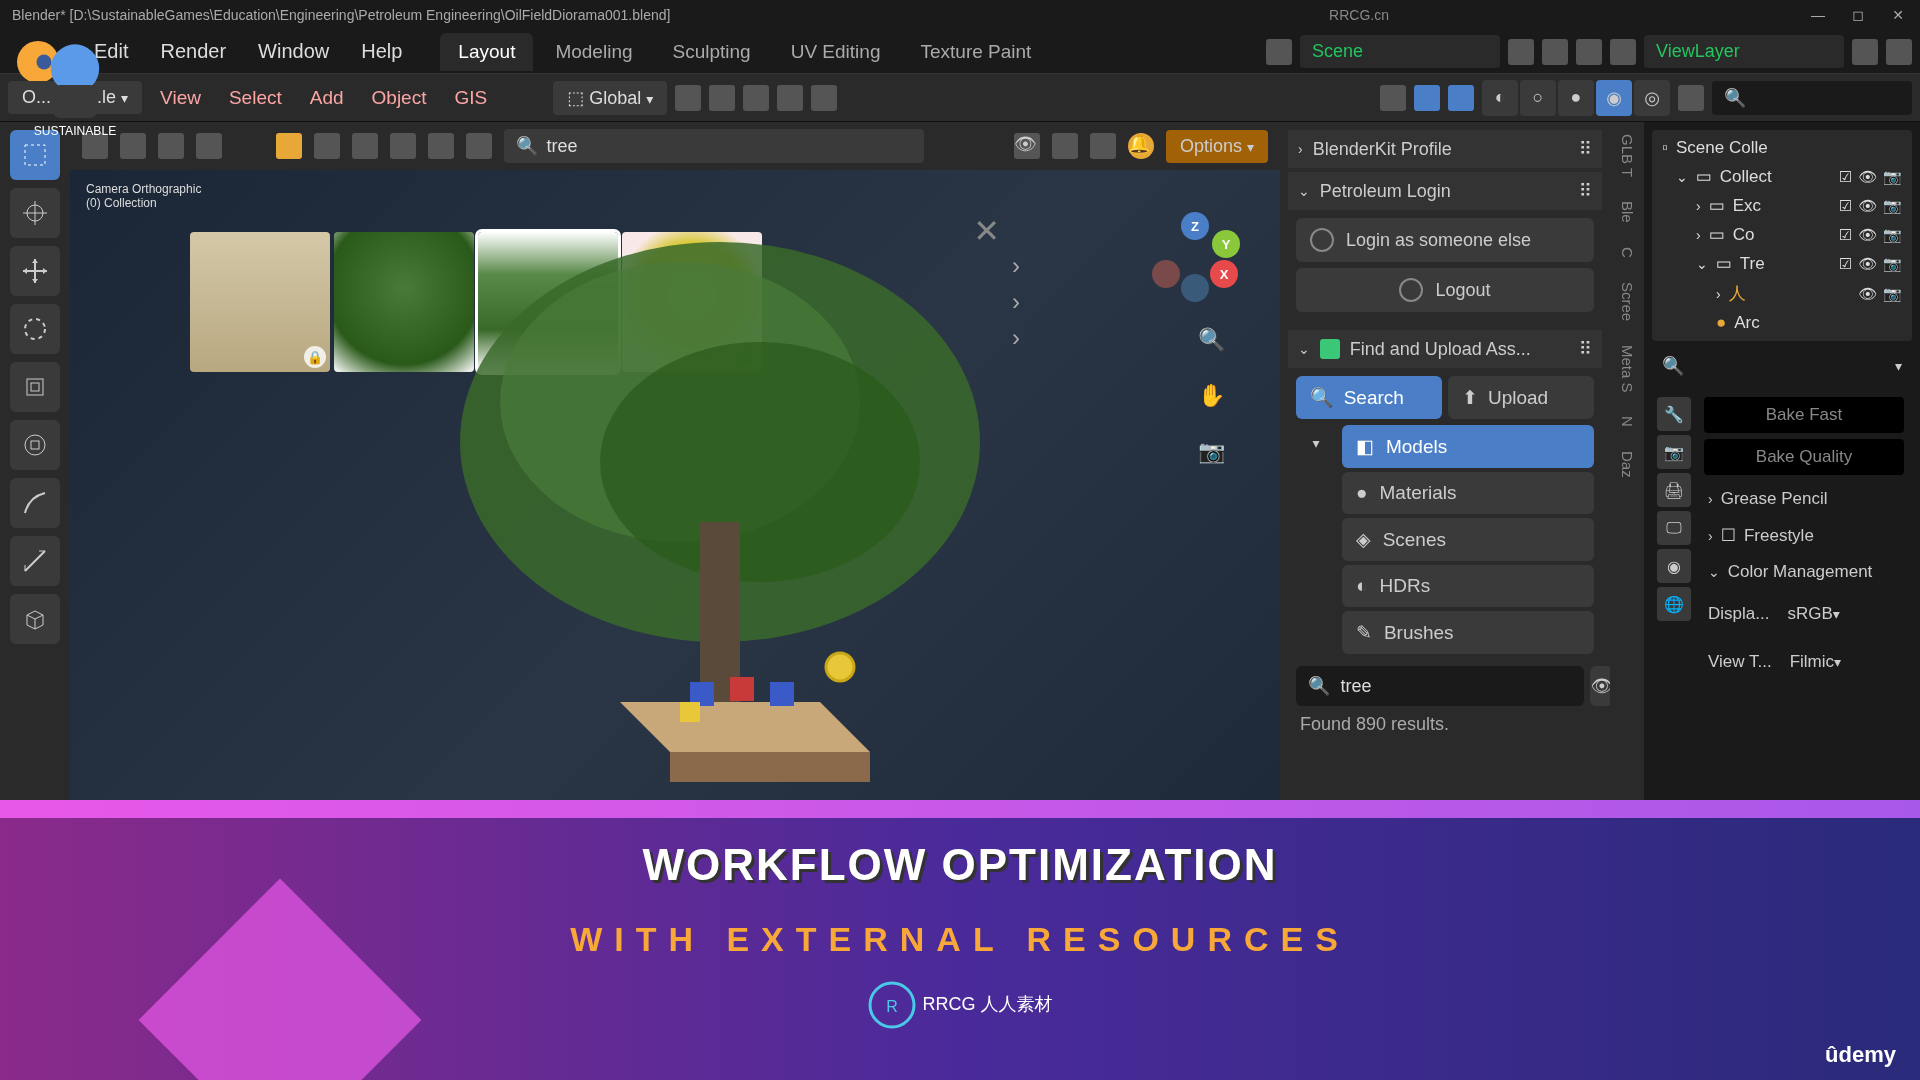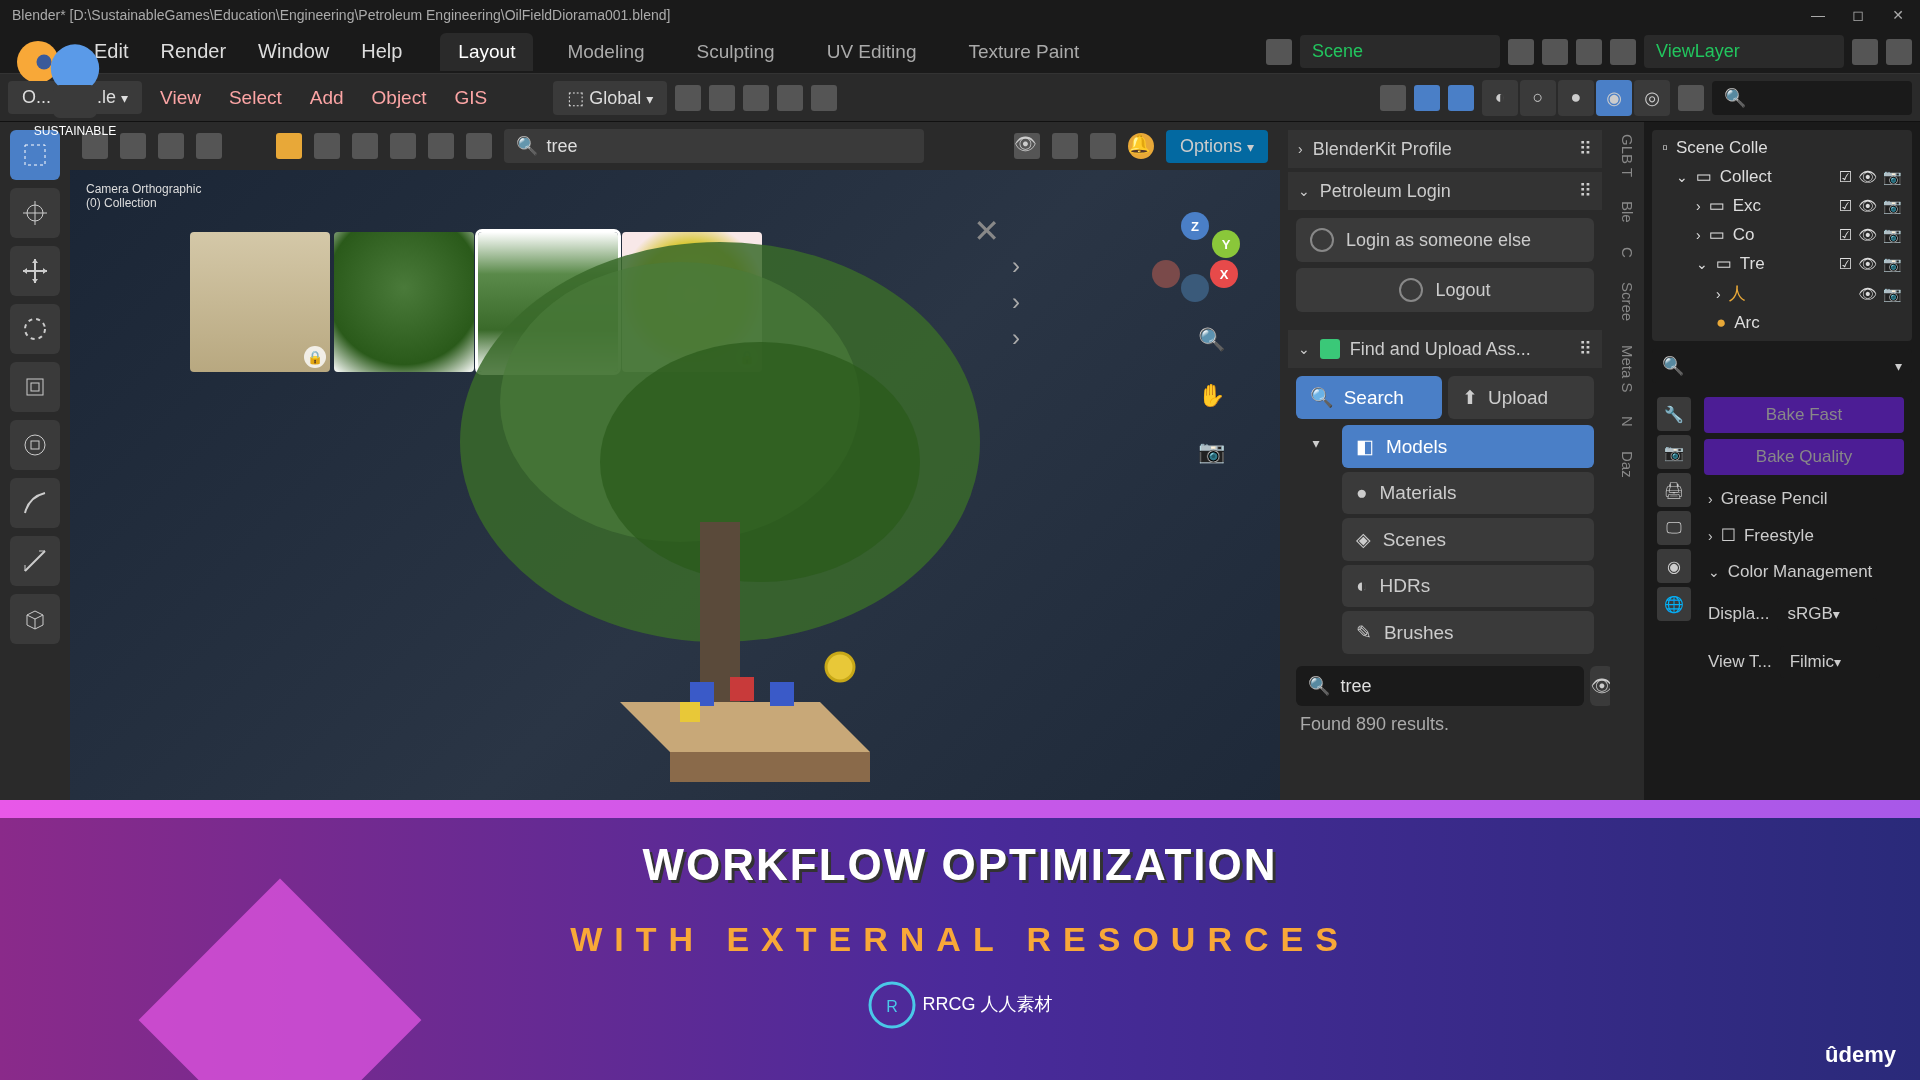--- a/index.html
+++ b/index.html
@@ -5,37 +5,37 @@
 *{margin:0;padding:0;box-sizing:border-box;font-family:sans-serif;user-select:none}
 body{background:#1a1a1a;width:1920px;height:1080px;overflow:hidden;color:#ccc;font-size:18px;position:relative}
 .titlebar{height:30px;background:#1a1a1a;display:flex;align-items:center;padding:0 12px;font-size:14px;color:#aaa;justify-content:space-between}
 .titlebar-left{flex:1}
 .titlebar-center{flex:1;text-align:center;color:#888}
 .titlebar-right{display:flex;gap:20px}
 .winbtn{width:20px;height:20px;display:flex;align-items:center;justify-content:center;cursor:pointer}
 .menubar{height:44px;background:#1a1a1a;display:flex;align-items:center;padding:0 8px;gap:4px;border-bottom:1px solid #333}
 .logo{width:60px;height:40px;margin-right:8px}
 .menu-item{padding:6px 14px;color:#ddd;cursor:pointer;font-size:20px}
-.workspace-tabs{display:flex;margin-left:20px;gap:16px}
+.workspace-tabs{display:flex;margin-left:20px;gap:4px}
 .ws-tab{padding:8px 18px;color:#aaa;cursor:pointer;font-size:19px;border-radius:6px 6px 0 0}
 .ws-tab.active{background:#2a2a2a;color:#fff}
 .scene-area{margin-left:auto;display:flex;align-items:center;gap:8px}
 .scene-input{background:#2a2a2a;border:none;color:#22c55e;padding:6px 12px;width:200px;font-size:18px;border-radius:4px}
 .toolbar{height:48px;background:#2a2a2a;display:flex;align-items:center;padding:0 8px;gap:8px;border-bottom:1px solid #111}
 .tb-item{padding:4px 10px;color:#fca5a5;cursor:pointer;font-size:19px}
 .tb-dd{background:#3a3a3a;padding:6px 14px;border-radius:4px;color:#ddd;font-size:18px}
 .main{display:flex;height:calc(100% - 122px)}
 .left-tools{width:70px;background:#2a2a2a;display:flex;flex-direction:column;align-items:center;padding-top:8px;gap:8px}
 .tool-btn{width:50px;height:50px;background:#3a3a3a;border-radius:6px;display:flex;align-items:center;justify-content:center;cursor:pointer}
 .tool-btn.active{background:#4a7fc7}
 .viewport{flex:1;position:relative;background:linear-gradient(135deg,#1a2535 0%,#2a3545 50%,#1a2535 100%);overflow:hidden}
 .vp-header{height:48px;background:#2a2a2a;display:flex;align-items:center;padding:0 12px;gap:12px}
 .search-box{background:#3a3a3a;padding:6px 12px;border-radius:4px;display:flex;align-items:center;gap:8px;width:420px}
 .search-input{background:none;border:none;color:#ddd;font-size:18px;outline:none;flex:1}
-.options-btn{background:#0369a1;padding:6px 14px;border-radius:4px;margin-left:auto;font-size:18px}
+.options-btn{background:#a16207;padding:6px 14px;border-radius:4px;margin-left:auto;font-size:18px}
 .vp-info{position:absolute;top:60px;left:16px;font-size:12px;color:#ddd}
 .asset-strip{position:absolute;top:110px;left:120px;display:flex;gap:4px}
 .asset-thumb{width:140px;height:140px;background:#888;border-radius:4px;position:relative;overflow:hidden}
 .asset-thumb.sel{outline:3px solid #fff}
 .thumb-tree1{background:linear-gradient(180deg,#d4c8a8 0%,#b8a880 100%)}
 .thumb-tree2{background:radial-gradient(circle at 50% 40%,#4a7a3a 0%,#2a5a1a 70%,#fff 100%)}
 .thumb-tree3{background:linear-gradient(180deg,#fff 0%,#5a8a4a 30%,#3a6a2a 70%,#fff 100%)}
 .thumb-tree4{background:radial-gradient(circle at 50% 45%,#e8d858 0%,#d8c838 50%,#f8e8e8 70%)}
 .close-x{position:absolute;top:90px;right:280px;font-size:32px;color:#888;cursor:pointer}
 .nav-arrows{position:absolute;top:130px;right:260px;display:flex;flex-direction:column;gap:8px;font-size:24px;color:#aaa}
@@ -68,21 +68,21 @@
 .fr-tabs{width:34px;background:#2a2a2a;display:flex;flex-direction:column;align-items:center;padding-top:8px;gap:16px}
 .fr-tab{writing-mode:vertical-rl;font-size:15px;color:#888;cursor:pointer;padding:4px}
 .fr-content{flex:1;padding:8px;overflow:hidden}
 .outliner{background:#2a2a2a;border-radius:4px;padding:4px;margin-bottom:8px}
 .ol-row{display:flex;align-items:center;padding:4px 6px;gap:8px;font-size:17px;color:#ddd}
 .ol-icons{margin-left:auto;display:flex;gap:6px;font-size:15px}
 .ol-search{display:flex;align-items:center;padding:6px 10px;background:#1a1a1a;border-radius:4px;margin:6px 0}
 .prop-btn{width:34px;height:34px;background:#3a3a3a;border-radius:4px;margin-bottom:4px;display:flex;align-items:center;justify-content:center;font-size:16px;cursor:pointer}
 .prop-tabs{width:44px;display:flex;flex-direction:column;align-items:center;padding-top:8px}
 .prop-panel{flex:1;padding:8px}
-.bake-btn{background:#4c1d95;padding:8px 14px;border-radius:4px;margin-bottom:6px;text-align:center;font-size:17px;color:#888}
+.bake-btn{background:#000000;padding:8px 14px;border-radius:4px;margin-bottom:6px;text-align:center;font-size:17px;color:#888}
 .prop-row{display:flex;align-items:center;padding:8px 4px;gap:8px;font-size:17px}
 .prop-dd{background:#1a1a1a;padding:6px 10px;border-radius:4px;min-width:100px;display:flex;align-items:center}
 .banner{position:absolute;bottom:0;left:0;width:100%;height:280px;background:linear-gradient(90deg,#8a2a8a 0%,#4a2a9a 50%,#2a2a7a 100%);overflow:hidden}
 .banner-stripe{position:absolute;top:0;width:100%;height:18px;background:linear-gradient(90deg,#e858e8 0%,#a858e8 100%)}
 .banner-title{position:absolute;top:40px;width:100%;text-align:center;font-size:44px;font-weight:900;color:#fff;letter-spacing:2px;text-shadow:3px 3px 0 #333}
 .banner-sub{position:absolute;top:120px;width:100%;text-align:center;font-size:34px;font-weight:600;color:#f8a838;letter-spacing:12px}
 .banner-logo{position:absolute;top:180px;width:100%;text-align:center;font-size:18px;color:#fff}
 .banner-udemy{position:absolute;bottom:12px;right:24px;font-size:22px;color:#fff;font-weight:600}
 .shape{position:absolute;width:200px;height:200px;background:#e858e8;transform:rotate(45deg);left:180px;top:120px;opacity:0.7}
 .sg-logo{position:absolute;top:30px;left:20px;width:110px;height:110px;z-index:100}
@@ -93,20 +93,21 @@
 .shade-btn.active{background:#4a7fc7}
 .globe-icon{width:24px;height:24px;border:2px solid #888;border-radius:50%;position:relative}
 .lock-badge{position:absolute;bottom:4px;right:4px;width:22px;height:22px;background:rgba(255,255,255,0.8);border-radius:50%;font-size:13px;display:flex;align-items:center;justify-content:center}
 .fr-body{display:flex;flex:1}
 </style>
 </head>
 <body>
 
 <div class="titlebar">
   <div class="titlebar-left">Blender* [D:\SustainableGames\Education\Engineering\Petroleum Engineering\OilFieldDiorama001.blend]</div>
+  <div class="titlebar-center">RRCG.cn</div>
   <div class="titlebar-right">
     <div class="winbtn">—</div>
     <div class="winbtn">◻</div>
     <div class="winbtn">✕</div>
   </div>
 </div>
 
 <div class="sg-logo">
   <svg viewBox="0 0 100 100">
       <circle cx="50" cy="35" r="22" fill="#5a9ae8"></circle>

